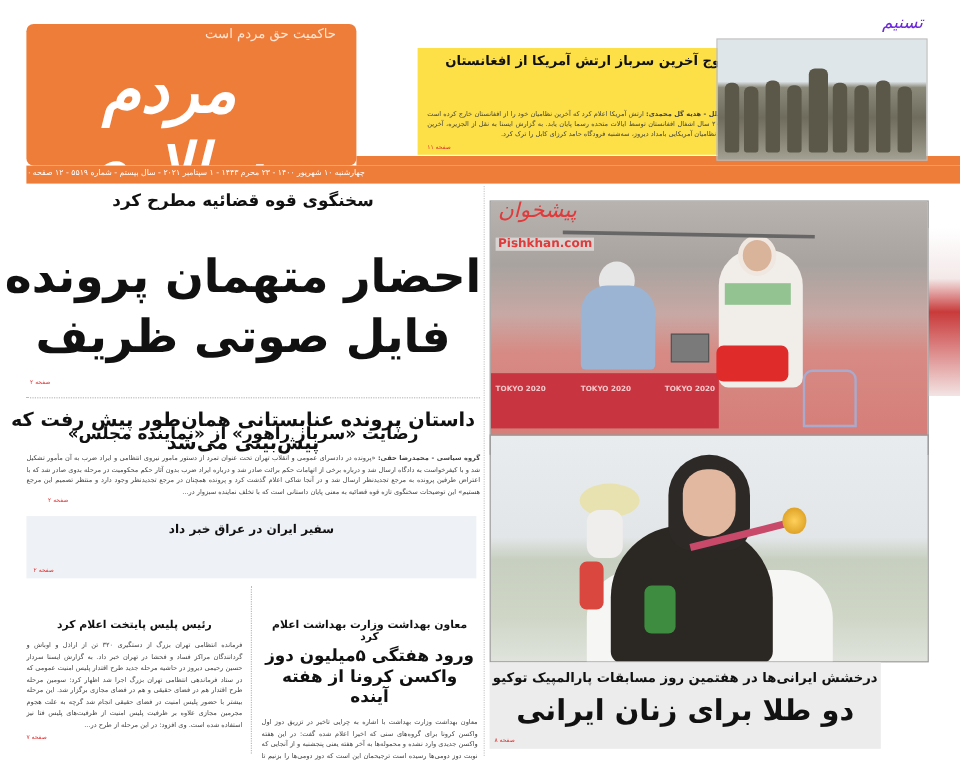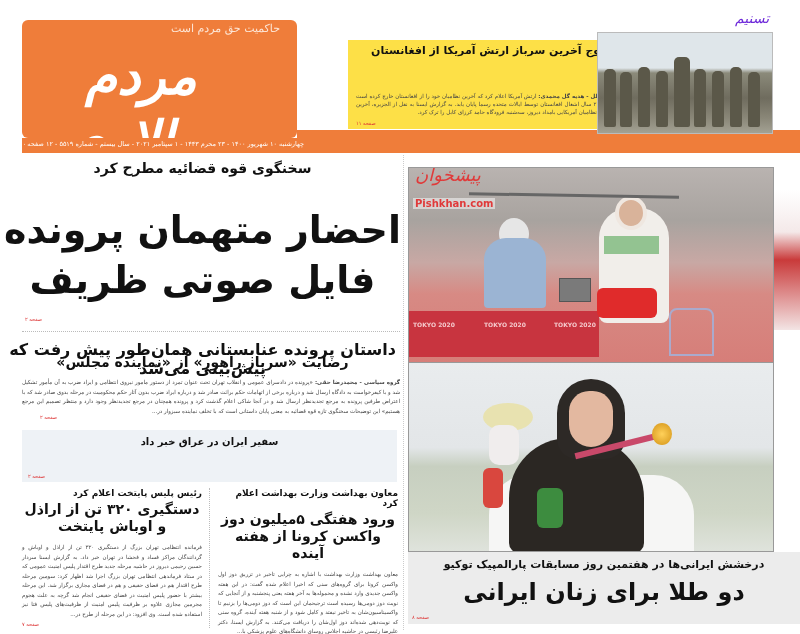--- a/index.html
+++ b/index.html
@@ -75,21 +75,21 @@
 
   #box-iraq {
     left: 22px; top: 430px; width: 375px; height: 52px; background: #eef2f6;
   }
   #box-iraq .kicker { position: absolute; top: 6px; width: 100%; font-size: 10px; font-weight: bold; }
   #box-iraq .headline { position: absolute; top: 21px; width: 100%; font-size: 15px; font-weight: bold; }
   #box-iraq .pageref-sm { position: absolute; top: 43px; left: 6px; }
 
   
   .story-col { top: 488px; width: 180px; }
-  .story-col .kicker { font-size: 9px; font-weight: bold; direction: rtl; }
+  .story-col .kicker { font-size: 9px; font-weight: bold; text-align: center; direction: rtl; margin-top: 28px; }
   .story-col .headline { font-size: 14px; font-weight: bold; text-align: center; direction: rtl; line-height: 17px; margin-top: 3px; }
   .story-col .body { font-size: 5.5px; color: #444; line-height: 9.5px; direction: rtl; text-align: justify; margin-top: 8px; }
   .story-col .pageref-sm { display: block; margin-top: 2px; }
   #story-police { left: 22px; }
   #story-vaccine { left: 218px; }
   #col-divider { left: 209px; top: 488px; height: 140px; border-left: 1.5px dotted #bbb; }
   #vert-divider { left: 403px; top: 155px; height: 475px; border-left: 1.5px dotted #ccc; }
 
   
   #photo-javelin {
@@ -126,21 +126,21 @@
   #medal-face { position: absolute; left: 160px; top: 28px; width: 44px; height: 56px; background: #e3b8a0; border-radius: 22px 22px 24px 24px; }
   #medal-shirt { position: absolute; left: 80px; top: 112px; width: 205px; height: 80px; background: #f6f6f5; border-radius: 40px 40px 0 0; }
   #medal-green { position: absolute; left: 128px; top: 125px; width: 26px; height: 40px; background: #3d8c3f; border-radius: 6px; }
   #medal-gold { position: absolute; left: 243px; top: 60px; width: 20px; height: 22px; background: radial-gradient(circle,#ffd15a 0%,#e0a52a 70%); border-radius: 50%; }
   #medal-ribbon { position: absolute; left: 165px; top: 80px; width: 85px; height: 6px; background: #c9496a; transform: rotate(-14deg); }
   #medal-bouquet { position: absolute; left: 74px; top: 40px; width: 50px; height: 28px; background: #e8e2b0; border-radius: 50%; }
   #medal-mascot { position: absolute; left: 80px; top: 62px; width: 30px; height: 40px; background: #f0eded; border-radius: 10px; }
   #medal-mask { position: absolute; left: 74px; top: 105px; width: 20px; height: 40px; background: #d9473e; border-radius: 6px; }
 
   #caption-box {
-    left: 408px; top: 552px; width: 392px; height: 72px; background: #ececec;
+    left: 408px; top: 552px; width: 326px; height: 72px; background: #ececec;
   }
   #caption-box .kicker { position: absolute; top: 6px; width: 100%; font-size: 11px; font-weight: bold; direction: rtl; text-align: center; }
   #caption-box .headline { position: absolute; top: 26px; width: 100%; font-size: 24px; font-weight: 900; direction: rtl; text-align: center; }
   #caption-box .pageref-sm { position: absolute; top: 62px; left: 4px; }
 </style>
 </head>
 <body>
 
 <div id="masthead" class="abs"></div>
 <div id="slogan" class="abs">حاکمیت حق مردم است</div>
@@ -181,21 +181,20 @@
 <div id="sub-body" class="abs"><b>گروه سیاسی - محمدرضا حقی:</b> <span>«پرونده در دادسرای عمومی و انقلاب تهران تحت عنوان تمرد از دستور مامور نیروی انتظامی و ایراد ضرب به آن مأمور تشکیل شد و با کیفرخواست به دادگاه ارسال شد و درباره برخی از اتهامات حکم برائت صادر شد و درباره ایراد ضرب بدون آثار حکم محکومیت در مرحله بدوی صادر شد که با اعتراض طرفین پرونده به مرجع تجدیدنظر ارسال شد و در آنجا شاکی اعلام گذشت کرد و پرونده همچنان در مرجع تجدیدنظر وجود دارد و منتظر تصمیم این مرجع هستیم» این توضیحات سخنگوی تازه قوه قضائیه به معنی پایان داستانی است که با تخلف نماینده سبزوار در...</span></div>
 <div id="ref-sub" class="abs pageref-sm">صفحه ۲</div>
 
 <div id="box-iraq" class="abs rtl">
   <div class="kicker">سفیر ایران در عراق خبر داد</div>
   <div class="pageref-sm">صفحه ۲</div>
 </div>
 
 <div id="story-police" class="abs story-col">
   <div class="kicker">رئیس پلیس پایتخت اعلام کرد</div>
-  <div class="headline">دستگیری ۳۲۰ تن از اراذل و اوباش پایتخت</div>
   <div class="body">فرمانده انتظامی تهران بزرگ از دستگیری ۳۲۰ تن از اراذل و اوباش و گردانندگان مراکز فساد و فحشا در تهران خبر داد. به گزارش ایسنا سردار حسین رحیمی دیروز در حاشیه مرحله جدید طرح اقتدار پلیس امنیت عمومی که در ستاد فرماندهی انتظامی تهران بزرگ اجرا شد اظهار کرد: سومین مرحله طرح اقتدار هم در فضای حقیقی و هم در فضای مجازی برگزار شد. این مرحله بیشتر با حضور پلیس امنیت در فضای حقیقی انجام شد گرچه به علت هجوم مجرمین مجازی علاوه بر ظرفیت پلیس امنیت از ظرفیت‌های پلیس فتا نیز استفاده شده است. وی افزود: در این مرحله از طرح در...</div>
   <span class="pageref-sm">صفحه ۷</span>
 </div>
 <div id="col-divider" class="abs"></div>
 <div id="story-vaccine" class="abs story-col">
   <div class="kicker">معاون بهداشت وزارت بهداشت اعلام کرد</div>
   <div class="headline">ورود هفتگی ۵میلیون دوز واکسن کرونا از هفته آینده</div>
   <div class="body">معاون بهداشت وزارت بهداشت با اشاره به چرایی تاخیر در تزریق دوز اول واکسن کرونا برای گروه‌های سنی که اخیرا اعلام شده گفت: در این هفته واکسن جدیدی وارد نشده و محموله‌ها به آخر هفته یعنی پنجشنبه و از آنجایی که نوبت دوز دومی‌ها رسیده است ترجیحمان این است که دوز دومی‌ها را بزنیم تا واکسیناسیون‌شان به تاخیر نیفتد و کامل شود و از شنبه هفته آینده، گروه سنی که نوبت‌دهی شده‌اند دوز اول‌شان را دریافت می‌کنند. به گزارش ایسنا، دکتر علیرضا رئیسی در حاشیه اجلاس روسای دانشگاه‌های علوم پزشکی با...</div>
 
 </div>

